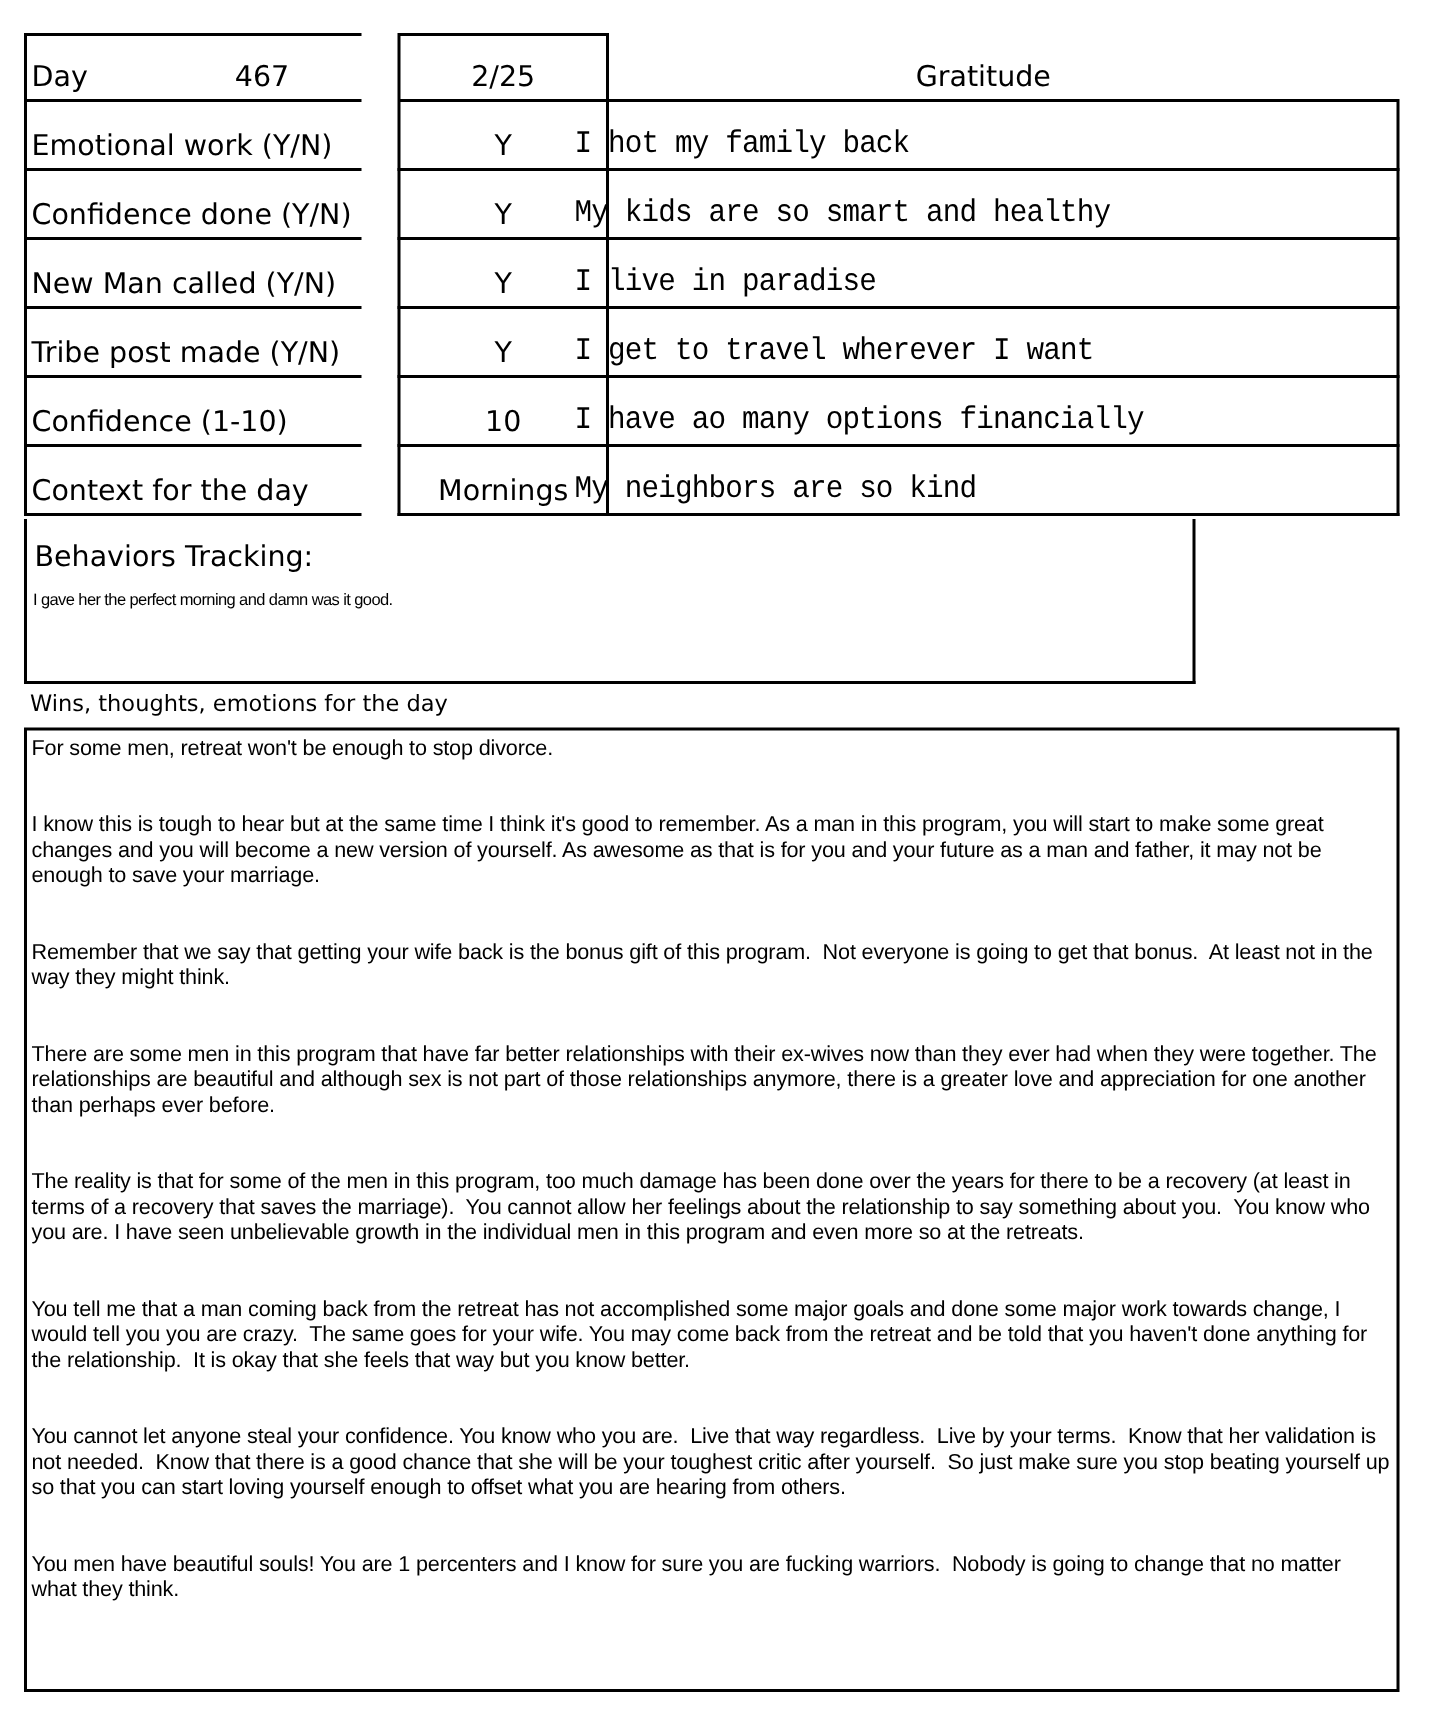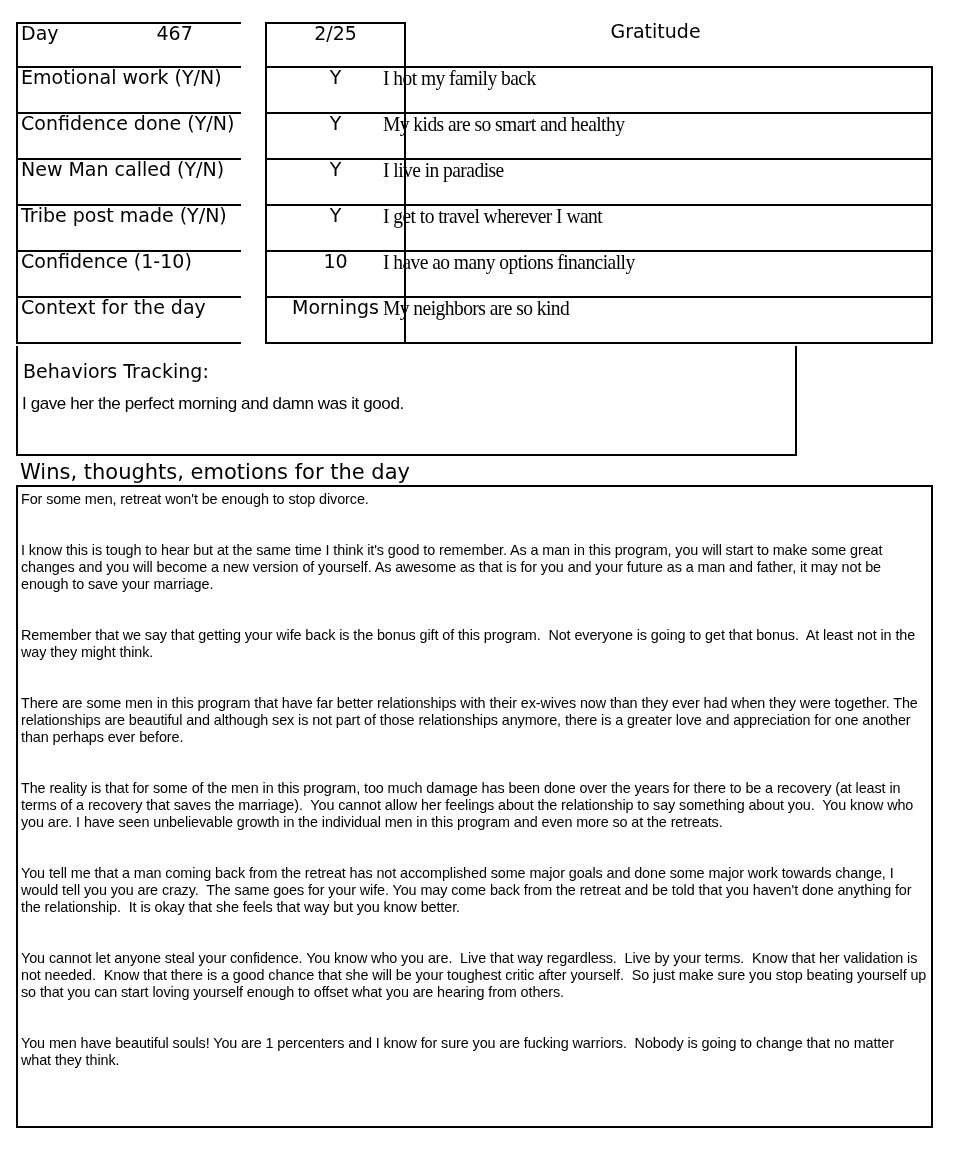--- a/index.html
+++ b/index.html
@@ -5,43 +5,43 @@
     html, body { margin: 0; padding: 0; background: #ffffff; }
     body { width: 956px; height: 1150px; position: relative; overflow: hidden; color: #000; }
     .sheet { position: absolute; left: 0; top: 0; width: 956px; height: 1150px; }
 
     
     .tracker { position: absolute; left: 16px; top: 22px; width: 917px; }
     .row { position: absolute; left: 0; height: 46px; }
     .cell {
       position: absolute; top: 0; height: 46px; box-sizing: border-box;
       font-family: "DejaVu Sans", sans-serif; font-size: 19px; line-height: 1;
-      display: flex; padding-bottom: 5px; white-space: nowrap;
+      display: flex; align-items: flex-end; padding-bottom: 5px; white-space: nowrap;
     }
     .c1 { left: 0; width: 225px; border-left: 2px solid #000; border-bottom: 2px solid #000; padding-left: 3px; }
     .c2 { left: 223px; width: 141px; border-left: 2px solid #000; border-right: 2px solid #000; border-bottom: 2px solid #000; justify-content: center; margin-left: 26px; }
     .c3 { left: 362px; width: 555px; border-right: 2px solid #000; border-bottom: 2px solid #000; padding-left: 5px;
-          font-family: Liberation Serif, serif; font-size: 21px; letter-spacing: -0.6px; transform-origin: left; }
+          font-family: Liberation Mono, monospace; font-size: 21px; letter-spacing: -0.6px; transform-origin: left; }
     .c3 span { display: inline-block; transform: scaleX(0.93); transform-origin: left bottom; }
 
     .row.header .c1, .row.header .c2 { border-top: 2px solid #000; }
     .row.header .c3 { border-right: none; justify-content: center; padding-left: 0;
                       font-family: "DejaVu Sans", sans-serif; font-size: 19px; letter-spacing: 0; }
     .row.header .c1 .day-num { margin-left: 98px; }
 
     .behaviors {
       position: absolute; left: 16px; top: 346px; width: 781px; height: 110px; box-sizing: border-box;
       border-left: 2px solid #000; border-right: 2px solid #000; border-bottom: 2px solid #000; overflow: hidden;
     }
     .behaviors-title { position: absolute; left: 5px; top: 14px; font-family: "DejaVu Sans", sans-serif; font-size: 19px; }
-    .behaviors-line { position: absolute; left: 4px; font-family: "Liberation Sans", sans-serif; font-size: 17px; white-space: nowrap; letter-spacing: -0.4px; }
+    .behaviors-line { position: absolute; left: 4px; font-family: "Liberation Sans", sans-serif; font-size: 11px; white-space: nowrap; letter-spacing: -0.4px; }
     .behaviors-line.first { top: 48px; }
     .behaviors-line.intent { top: 92px; text-decoration: underline; }
 
-    .wins-label { position: absolute; left: 20px; top: 460px; font-family: "DejaVu Sans", sans-serif; font-size: 21px; }
+    .wins-label { position: absolute; left: 20px; top: 460px; font-family: "DejaVu Sans", sans-serif; font-size: 15px; }
 
     .wins-box {
       position: absolute; left: 16px; top: 485px; width: 917px; height: 643px; box-sizing: border-box;
       border: 2px solid #000; padding: 4px 4px 0 3px;
       font-family: "Liberation Sans", sans-serif; font-size: 14.4px; line-height: 17px; letter-spacing: -0.1px;
     }
     .para { margin: 0 0 34px 0; white-space: pre-wrap; }
   </style>
 </head>
 <body>

